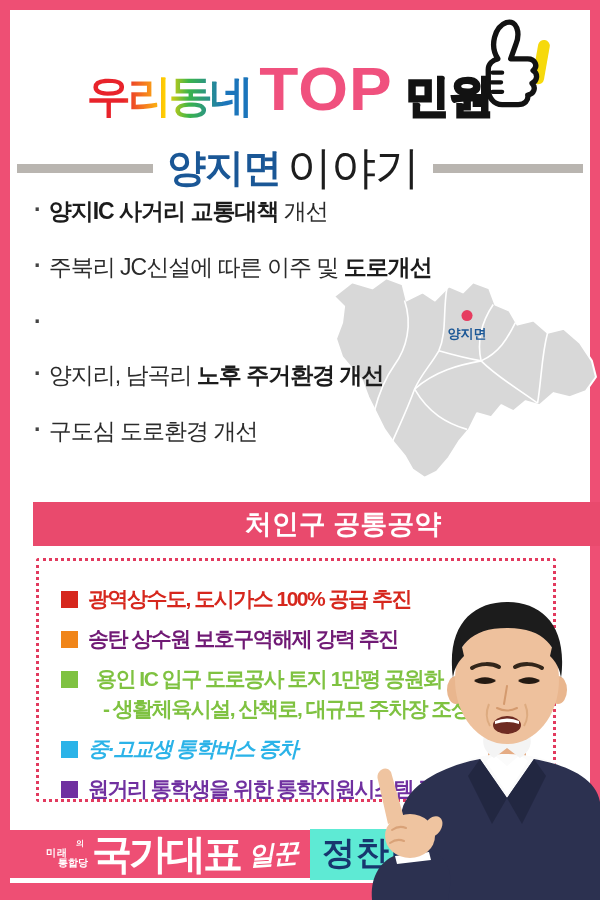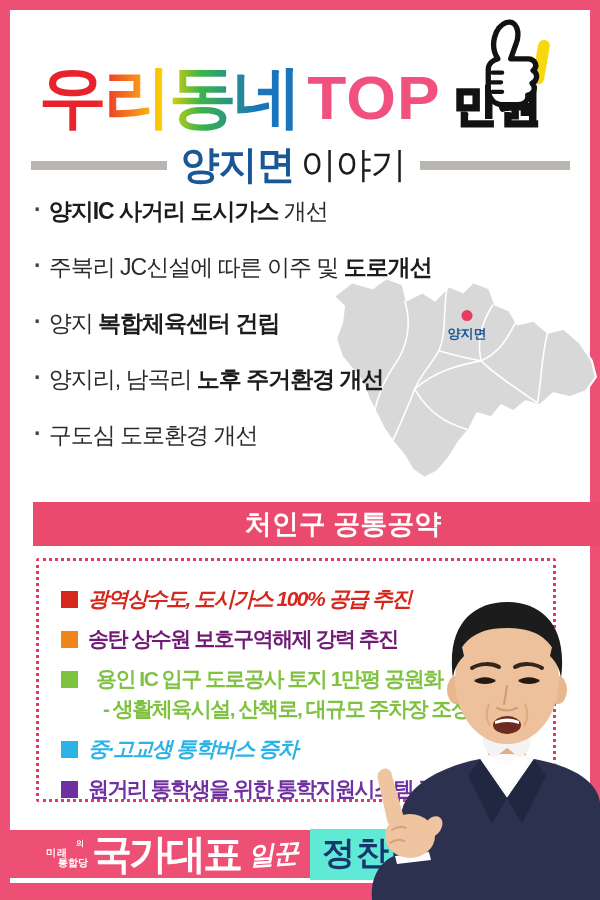--- a/index.html
+++ b/index.html
@@ -2,35 +2,35 @@
 <html><head>
 <meta charset="utf-8">
 <style>
   html,body{margin:0;padding:0;}
   body{width:600px;height:900px;overflow:hidden;font-family:"Liberation Sans","DejaVu Sans",sans-serif;}
   #poster{position:absolute;left:0;top:0;width:600px;height:900px;background:#ee4f74;}
   .card{position:absolute;left:10px;top:10px;width:580px;height:873px;background:#ffffff;}
 
   
   .title-row{position:absolute;top:42px;left:0;width:560px;text-align:center;white-space:nowrap;}
-  .t-rainbow{display:inline-block;vertical-align:baseline;font-size:68px;font-weight:900;letter-spacing:-3px;
+  .t-rainbow{display:inline-block;vertical-align:baseline;font-size:44px;font-weight:900;letter-spacing:-3px;
     background:linear-gradient(90deg,#e8232b 0%,#e8232b 22%,#f6821f 36%,#ffd400 48%,#3bb54a 62%,#1b75bb 84%,#1b75bb 100%);
     -webkit-background-clip:text;background-clip:text;color:transparent;}
   .t-top{display:inline-block;vertical-align:baseline;font-size:64px;font-weight:900;letter-spacing:1px;margin-left:4px;transform:scaleY(.95);}
   .t-minwon{display:inline-block;vertical-align:baseline;font-size:44px;font-weight:900;color:#fff;margin-left:8px;
     -webkit-text-stroke:3px #121212;}
   .thumb-wrap{position:absolute;top:4px;left:458px;width:96px;height:96px;}
 
   
   .subtitle-row{position:absolute;top:128px;left:0;width:580px;display:flex;align-items:center;justify-content:center;gap:14px;}
   .sub-bar{height:9px;background:#b9b5b0;flex:0 0 auto;}
   .sub-bar.left{width:136px;}
   .sub-bar.right{width:150px;}
   .sub-strong{font-size:39px;font-weight:900;letter-spacing:-1px;}
-  .sub-rest{font-size:36px;font-weight:500;color:#1d1d1d;letter-spacing:-1px;margin-left:-8px;}
+  .sub-rest{font-size:45px;font-weight:500;color:#1d1d1d;letter-spacing:-1px;margin-left:-8px;}
 
   
   .issues{position:absolute;top:186px;left:24px;width:420px;z-index:2;}
   .issue{display:flex;align-items:flex-start;margin-bottom:25px;font-size:23px;color:#2b2b2b;letter-spacing:-1px;white-space:nowrap;}
   .issue .dot{font-weight:900;margin-right:8px;color:#444;}
   .issue b{font-weight:800;color:#1c1c1c;}
 
   
   .map-wrap{position:absolute;left:320px;top:260px;width:270px;height:212px;z-index:1;}
 
@@ -89,29 +89,28 @@
     <div class="subtitle-row">
       <div class="sub-bar left"></div>
       <span class="sub-strong" style="color: rgb(26, 87, 150);">양지면</span>
       <span class="sub-rest">이야기</span>
       <div class="sub-bar right"></div>
     </div>
 
     <div class="issues">
       <div class="issue">
         <span class="dot">·</span>
-        <span><span></span><b>양지IC 사거리 도시가스</b><span> 개선</span></span>
+        <span><span></span><b>양지IC 사거리 교통대책</b><span> 개선</span></span>
       </div>
       <div class="issue">
         <span class="dot">·</span>
         <span><span>주북리 JC신설에 따른 이주 및 </span><b>도로개선</b><span></span></span>
       </div>
       <div class="issue">
         <span class="dot">·</span>
-        <span><span>양지 </span><b>복합체육센터 건립</b><span></span></span>
       </div>
       <div class="issue">
         <span class="dot">·</span>
         <span><span>양지리, 남곡리 </span><b>노후 주거환경 개선</b><span></span></span>
       </div>
       <div class="issue">
         <span class="dot">·</span>
         <span><span>구도심 도로환경 개선</span><b></b><span></span></span>
       </div>
     </div>
@@ -134,21 +133,21 @@
         <text x="136" y="67" text-anchor="middle" font-size="13" font-weight="bold" fill="#1b5796">양지면</text>
       </svg>
     </div>
 
     <div class="banner" style="background: rgb(233, 74, 109); padding-left: 43px;">처인구 공통공약</div>
 
     <div class="pledge-box" style="border-color: rgb(226, 58, 94);">
       <div class="pledge">
         <div class="pledge-main">
           <span class="pledge-sq" style="background: rgb(214, 39, 29);"></span>
-          <span class="pledge-text" style="color: rgb(214, 39, 29); font-style: italic;">광역상수도, 도시가스 100% 공급 추진</span>
+          <span class="pledge-text" style="color: rgb(214, 39, 29);">광역상수도, 도시가스 100% 공급 추진</span>
         </div>
 
       </div>
       <div class="pledge">
         <div class="pledge-main">
           <span class="pledge-sq" style="background: rgb(240, 133, 25);"></span>
           <span class="pledge-text" style="color: #701a75;">송탄 상수원 보호구역해제 강력 추진</span>
         </div>
 
       </div>

